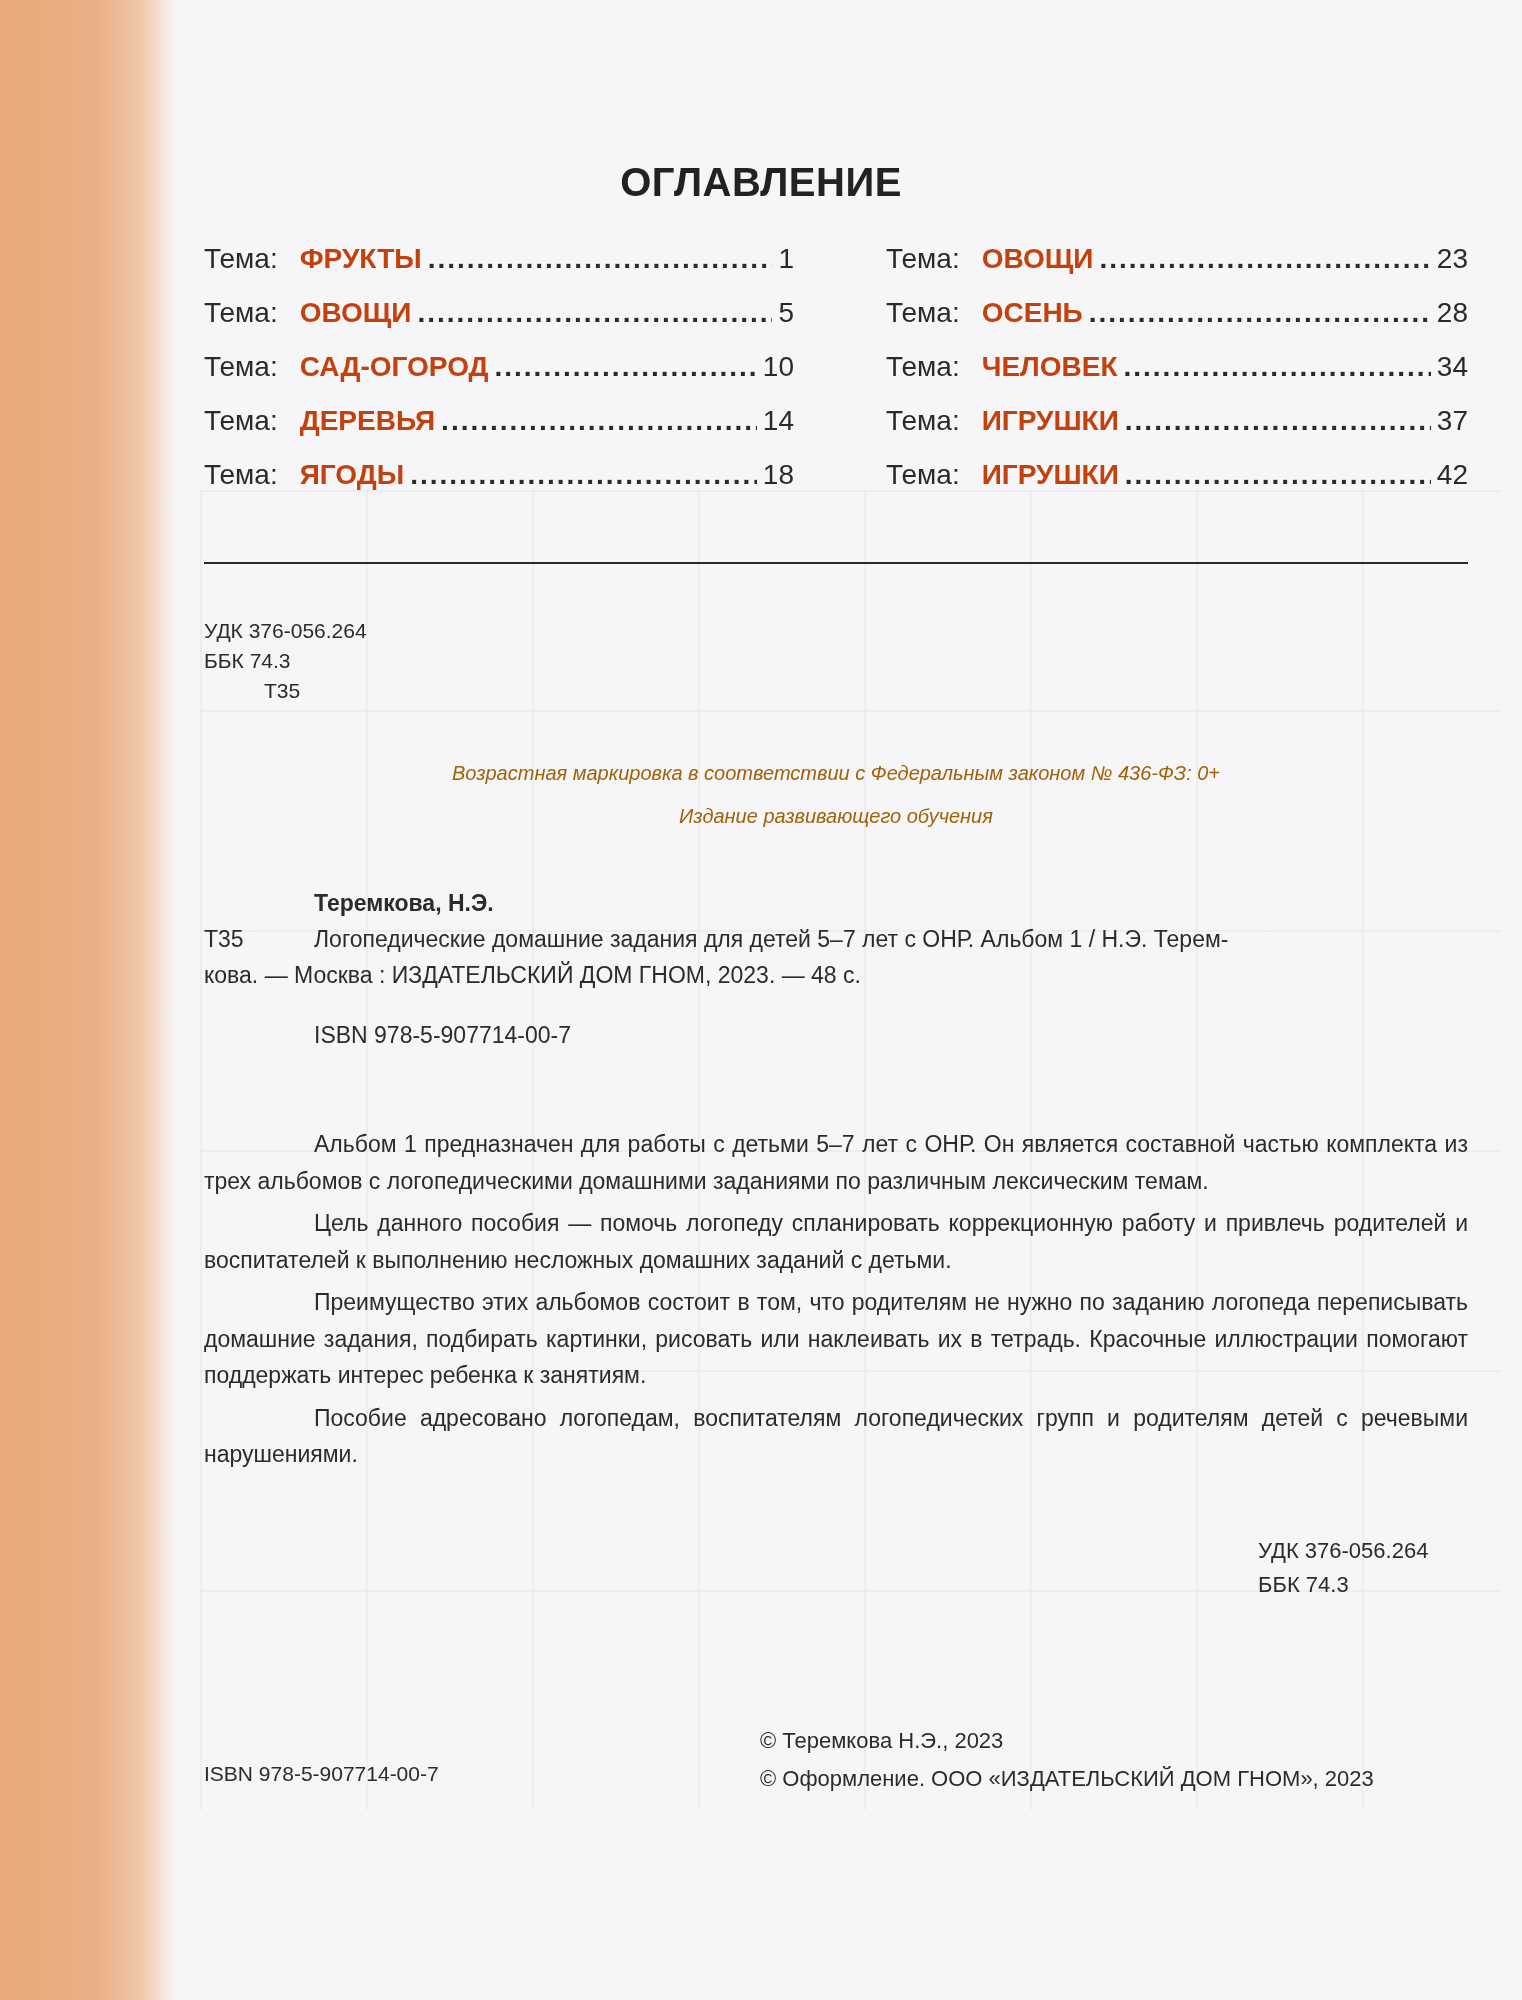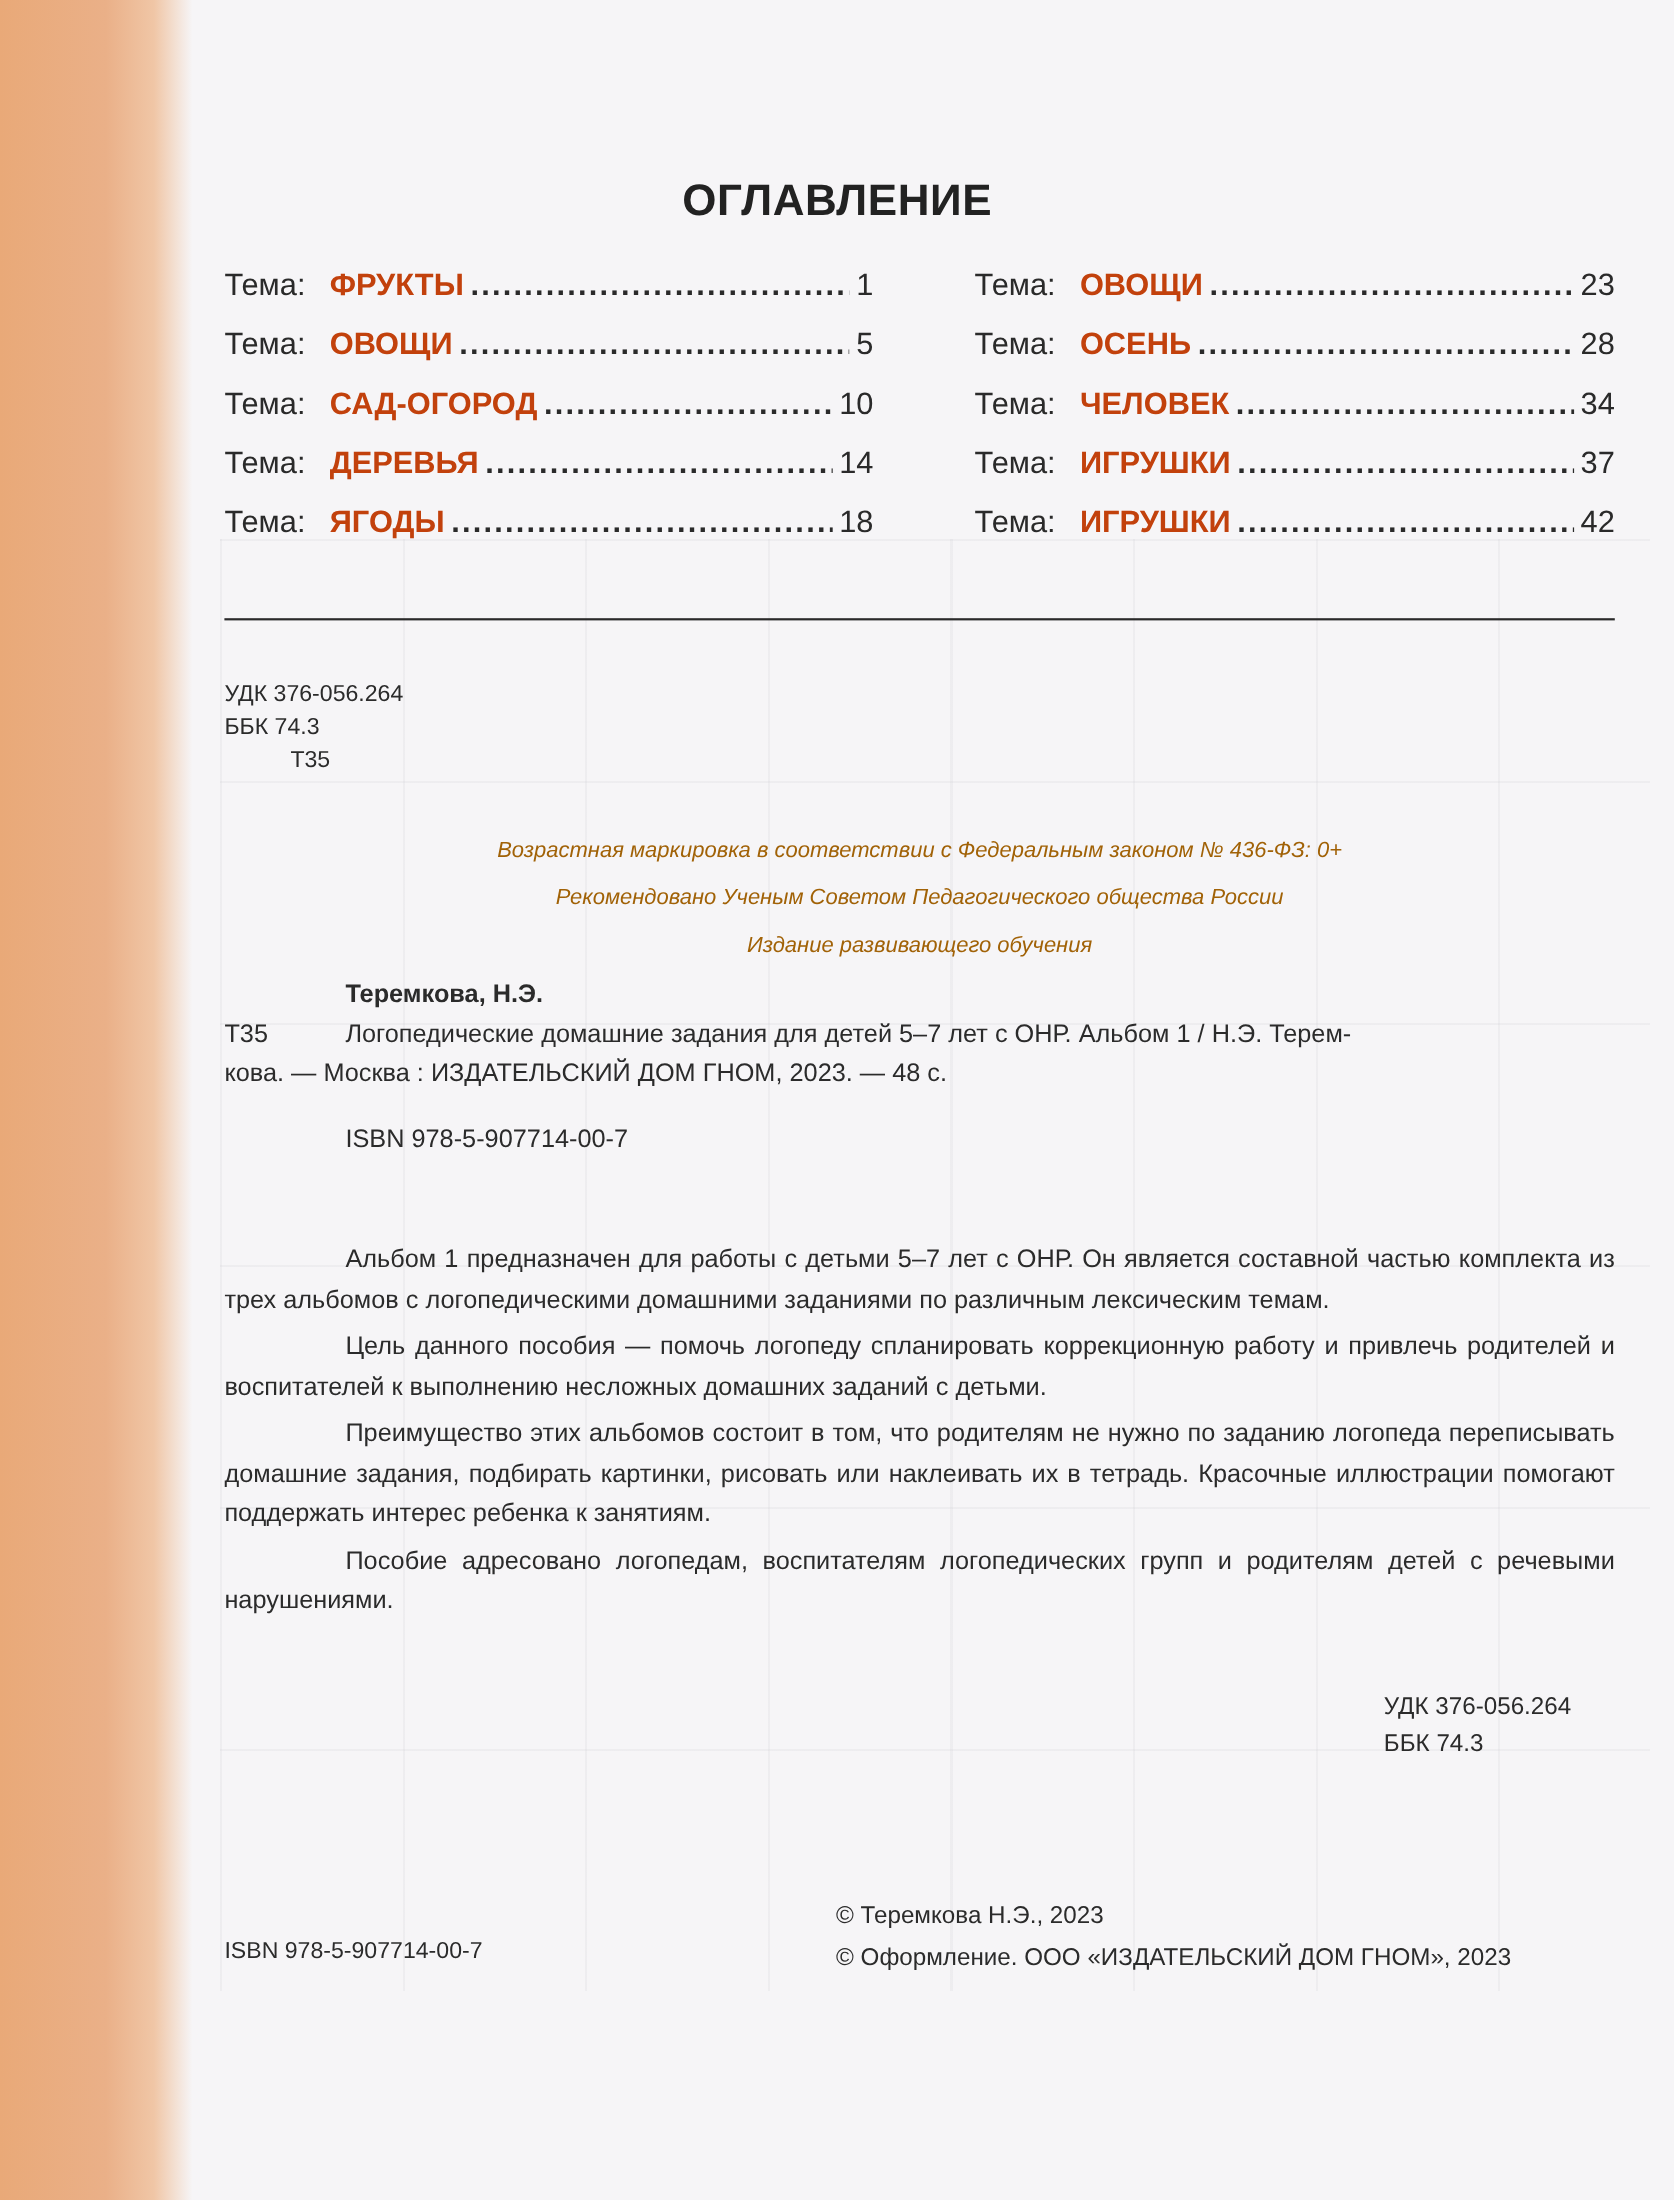--- a/index.html
+++ b/index.html
@@ -142,21 +142,20 @@
 <div class="abs divider"></div>
 
 <div class="abs meta-block udk-top">
   <div>УДК 376-056.264</div>
   <div>ББК 74.3</div>
   <div class="t35-indent">Т35</div>
 </div>
 
 <div class="abs italic-block">
   <div>Возрастная маркировка в соответствии с Федеральным законом № 436-ФЗ: 0+</div>
-  <div>Рекомендовано Ученым Советом Педагогического общества России</div>
   <div>Издание развивающего обучения</div>
 </div>
 
 <div class="abs biblio">
   <div class="author">Теремкова, Н.Э.</div>
   <div class="biblio-row">
     <span class="t35-code">Т35</span>
     <span class="biblio-text">
       <span>Логопедические домашние задания для детей 5–7 лет с ОНР. Альбом 1 / Н.Э. Терем-</span>
       <span class="cont">кова. — Москва : ИЗДАТЕЛЬСКИЙ ДОМ ГНОМ, 2023. — 48 с.</span>

